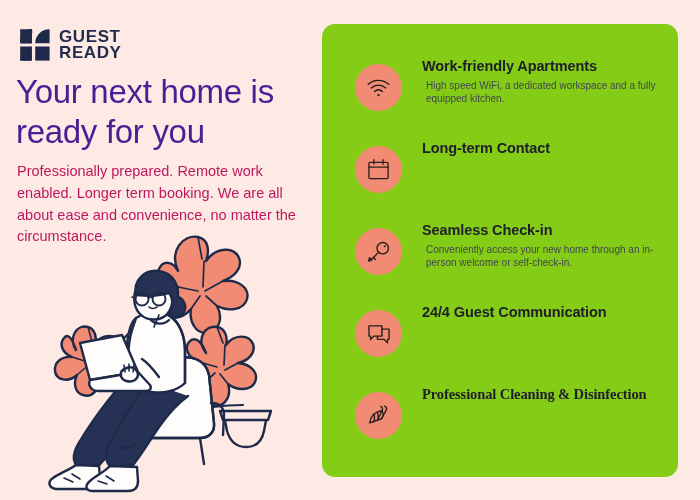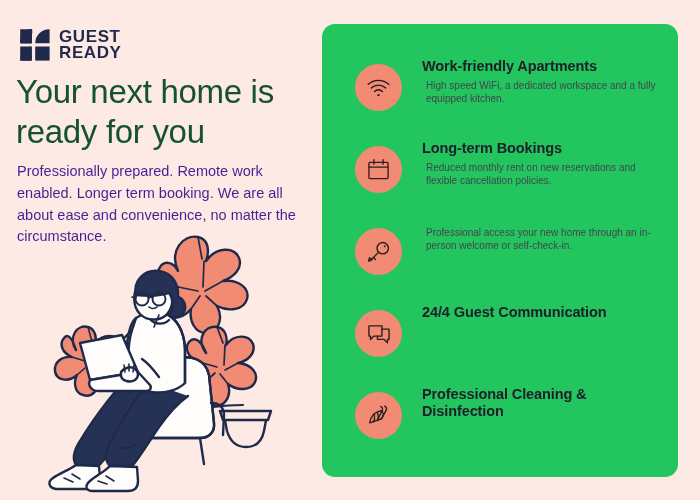--- a/index.html
+++ b/index.html
@@ -53,55 +53,55 @@
     font-size: 17px;
     letter-spacing: 0.6px;
   }
 
   .headline {
     position: absolute;
     left: 16px;
     top: 72px;
     width: 300px;
     margin: 0;
-    color: #14532d;
+    color: #4c1d95;
     font-size: 33px;
     font-weight: 300;
     line-height: 1.22;
     letter-spacing: -0.3px;
   }
 
   .subcopy {
     position: absolute;
     left: 17px;
     top: 161px;
     width: 282px;
     margin: 0;
-    color: #4c1d95;
+    color: #be185d;
     font-size: 14.5px;
     font-weight: 400;
     line-height: 1.5;
   }
 
   .illustration {
     position: absolute;
     left: 28px;
     top: 225px;
     width: 288px;
     height: 272px;
   }
 
   
   .card {
     position: absolute;
     left: 322px;
     top: 24px;
     width: 356px;
     height: 453px;
-    background: #22c55e;
+    background: #84cc16;
     border-radius: 13px;
     box-sizing: border-box;
   }
 
   .feature-list {
     position: absolute;
     left: 0;
     top: 0;
     width: 100%;
     margin: 0;
@@ -149,21 +149,21 @@
     font-size: 10px;
     font-weight: 400;
     line-height: 1.33;
   }
 
   
   .feature.f0 { top: 34px; }
   .feature.f1 { top: 116px; }
   .feature.f2 { top: 198px; }
   .feature.f3 { top: 280px; }
-  .feature.f4 { top: 362px; }
+  .feature.f4 { top: 362px; font-family: Liberation Serif, serif; }
 </style>
 </head>
 <body>
 
 <div class="page">
 
   <div class="left-col">
 
     <div class="logo-row">
       <svg class="logo-mark" viewBox="0 0 33 32">
@@ -275,36 +275,36 @@
       <li class="feature f1">
         <span class="feature-icon-wrap">
           <svg viewBox="0 0 30 30" width="25" height="25" fill="none" stroke="#2b1f1d" stroke-width="1.6" stroke-linecap="round" stroke-linejoin="round">
             <rect x="3.5" y="6.5" width="23" height="19.5" rx="1.4"></rect>
             <path d="M3.5 12.2 L26.5 12.2"></path>
             <path d="M9.5 3.2 L9.5 8.6"></path>
             <path d="M20.5 3.2 L20.5 8.6"></path>
           </svg>
         </span>
         <span class="feature-text">
-          <span class="feature-title" style="display:block">Long-term Bookings</span>
-          <span class="feature-desc" style="display:block">Reduced monthly rent on new reservations and flexible cancellation policies.</span>
+          <span class="feature-title" style="display:block">Long-term Contact</span>
         </span>
       </li>
 
       <li class="feature f2">
         <span class="feature-icon-wrap">
           <svg viewBox="0 0 30 30" width="26" height="26" fill="none" stroke="#2b1f1d" stroke-width="1.6" stroke-linecap="round" stroke-linejoin="round">
             <circle cx="19.3" cy="10.6" r="6.6"></circle>
             <circle cx="21.6" cy="8.3" r="1.15" fill="#2b1f1d" stroke="none"></circle>
             <path d="M14.6 15.3 L6.2 23.7 L4.1 21.6 L2.9 25.4 L6.7 24.2 L4.6 22.1"></path>
             <path d="M8.6 21.3 L10.9 23.6"></path>
           </svg>
         </span>
         <span class="feature-text">
-          <span class="feature-desc" style="display:block">Professional access your new home through an in-person welcome or self-check-in.</span>
+          <span class="feature-title" style="display:block">Seamless Check-in</span>
+          <span class="feature-desc" style="display:block">Conveniently access your new home through an in-person welcome or self-check-in.</span>
         </span>
       </li>
 
       <li class="feature f3">
         <span class="feature-icon-wrap">
           <svg viewBox="0 0 30 30" width="26" height="26" fill="none" stroke="#2b1f1d" stroke-width="1.6" stroke-linecap="round" stroke-linejoin="round">
             <path d="M3.4 5.6 L18.4 5.6 L18.4 17.4 L9.2 17.4 L5.2 21.4 L5.2 17.4 L3.4 17.4 Z"></path>
             <path d="M18.4 9.4 L26.6 9.4 L26.6 21.2 L24.8 21.2 L24.8 25.2 L20.8 21.2 L13.2 21.2 L13.2 17.4"></path>
           </svg>
         </span>

